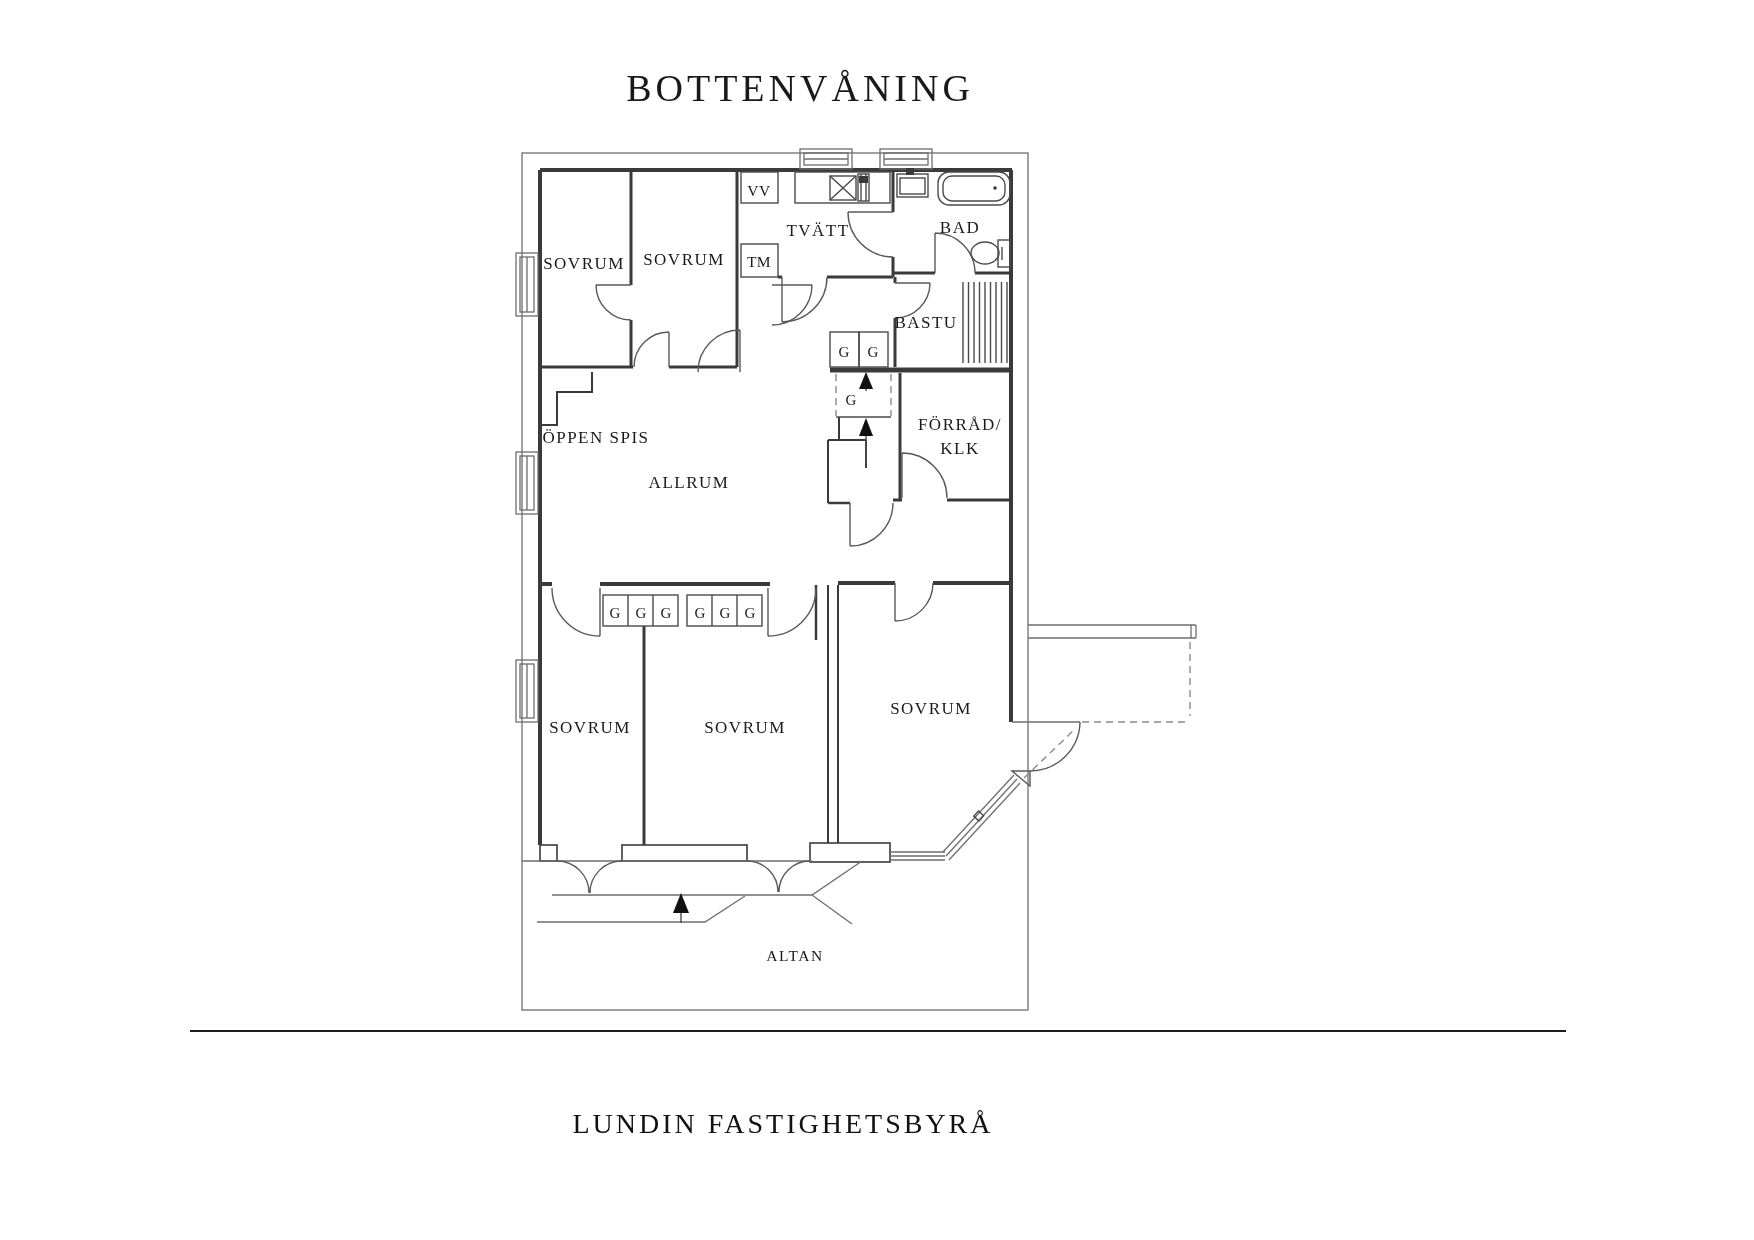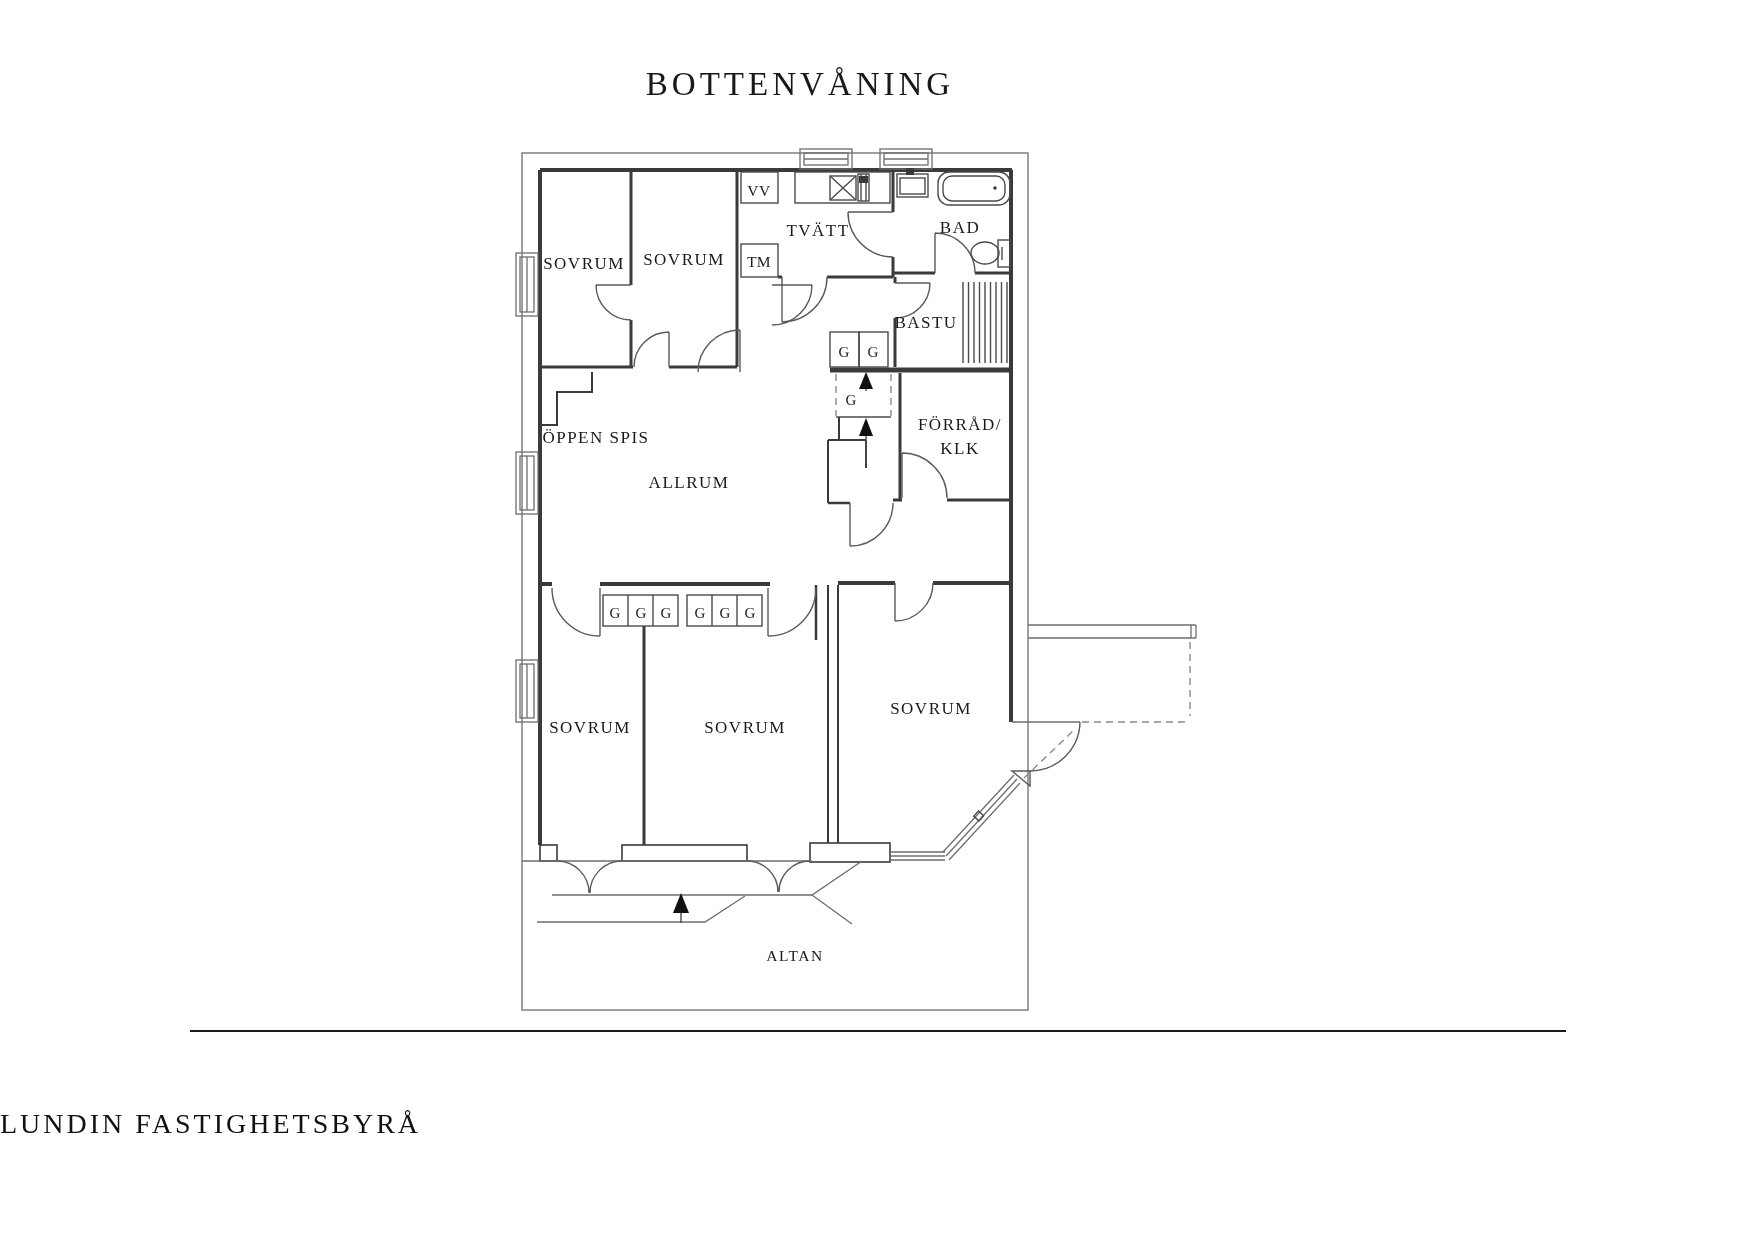--- a/index.html
+++ b/index.html
@@ -6,41 +6,41 @@
   .page{
     position:relative;
     width:1754px;height:1240px;
     background:#ffffff;
     font-family:"Liberation Serif", serif;
     overflow:hidden;
   }
   .title{
     position:absolute;top:66px;left:0;width:1600px;
     text-align:center;
-    font-size:33px;letter-spacing:4px;color:#191919;
+    font-size:38px;letter-spacing:4px;color:#191919;
     font-weight:400;
   }
   svg text{
     font-family:"Liberation Serif", serif;
     fill:#1a1a1a;
   }
   .room-label{font-size:17px;letter-spacing:1.5px;}
   .small-label{font-size:15.5px;letter-spacing:0.5px;}
   .g-label{font-size:15px;}
   .altan-label{font-size:15.5px;letter-spacing:1.5px;}
   .footer-rule{
     position:absolute;left:190px;top:1030px;width:1376px;height:2.4px;
     background:#1c1c1c;
   }
   .disclaimer{
     position:absolute;top:1072px;left:0;width:1754px;text-align:center;
     font-style:italic;font-size:24px;color:#111;
   }
   .brand{
-    position:absolute;top:1108px;left:0;width:1566px;text-align:left;
+    position:absolute;top:1108px;left:0;width:1566px;text-align:center;
     font-size:28px;letter-spacing:3px;color:#111;
   }
   .wall{stroke:#3a3a3a;fill:none;}
   .thin{stroke:#6e6e6e;stroke-width:1.3;fill:none;}
   .arc{stroke:#5a5a5a;stroke-width:1.4;fill:none;}
   .fix{stroke:#4a4a4a;stroke-width:1.4;fill:none;}
   .dash{stroke:#8a8a8a;stroke-width:1.4;fill:none;stroke-dasharray:7 5;}
 </style>
 </head>
 <body>

